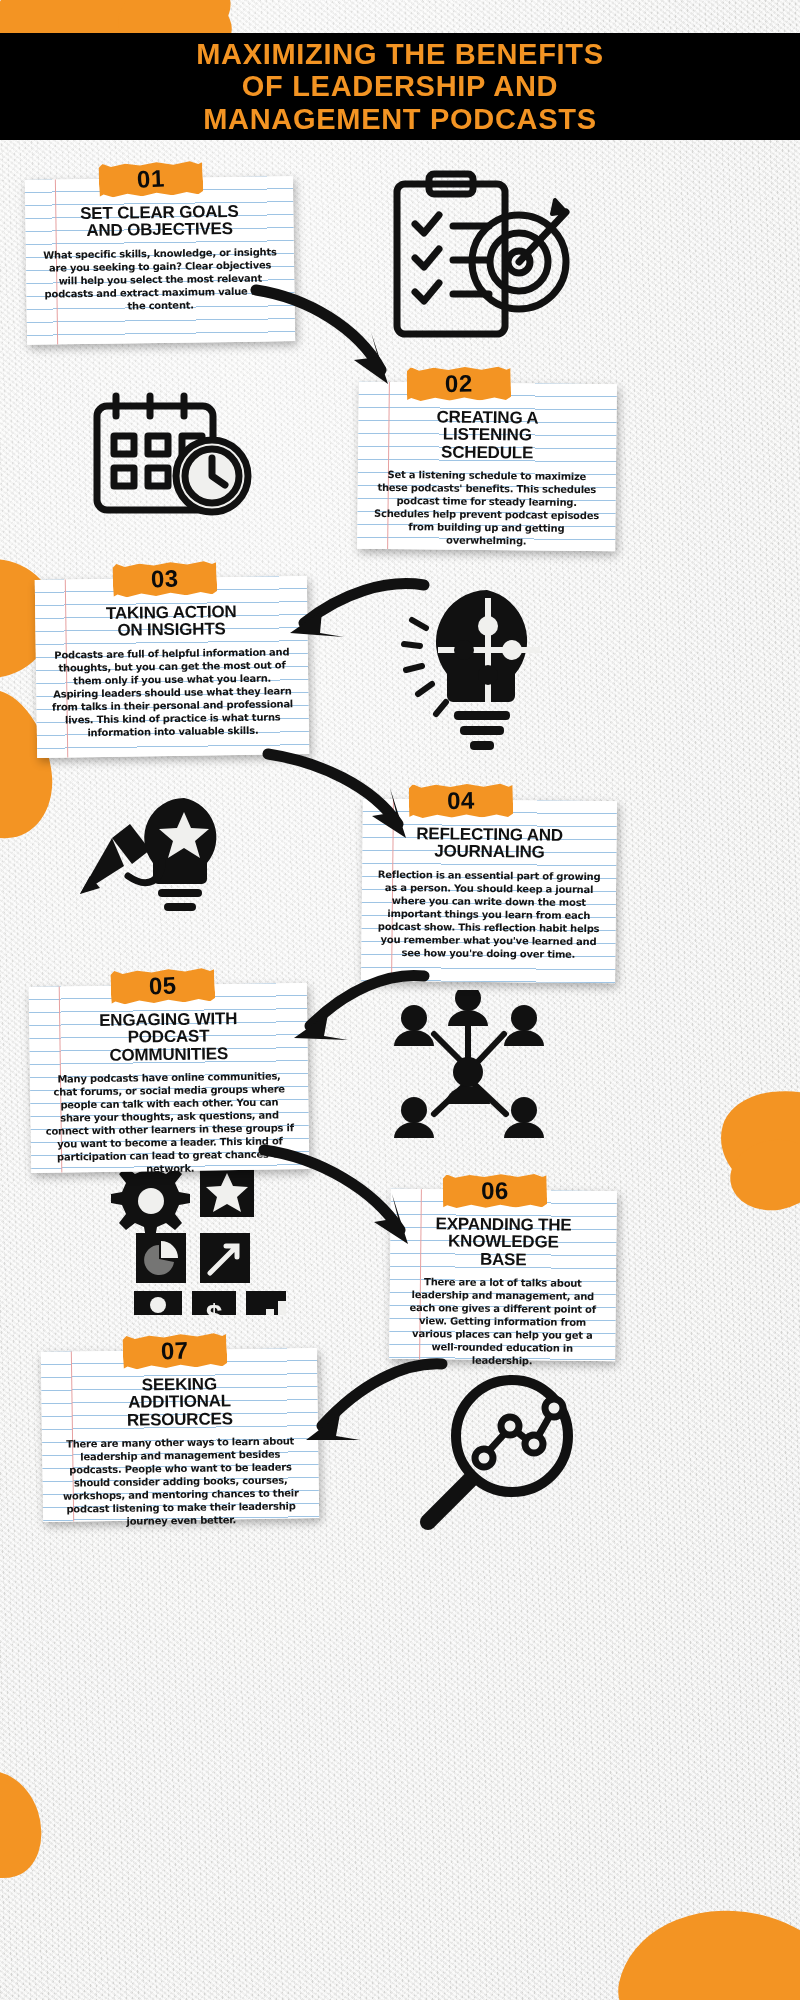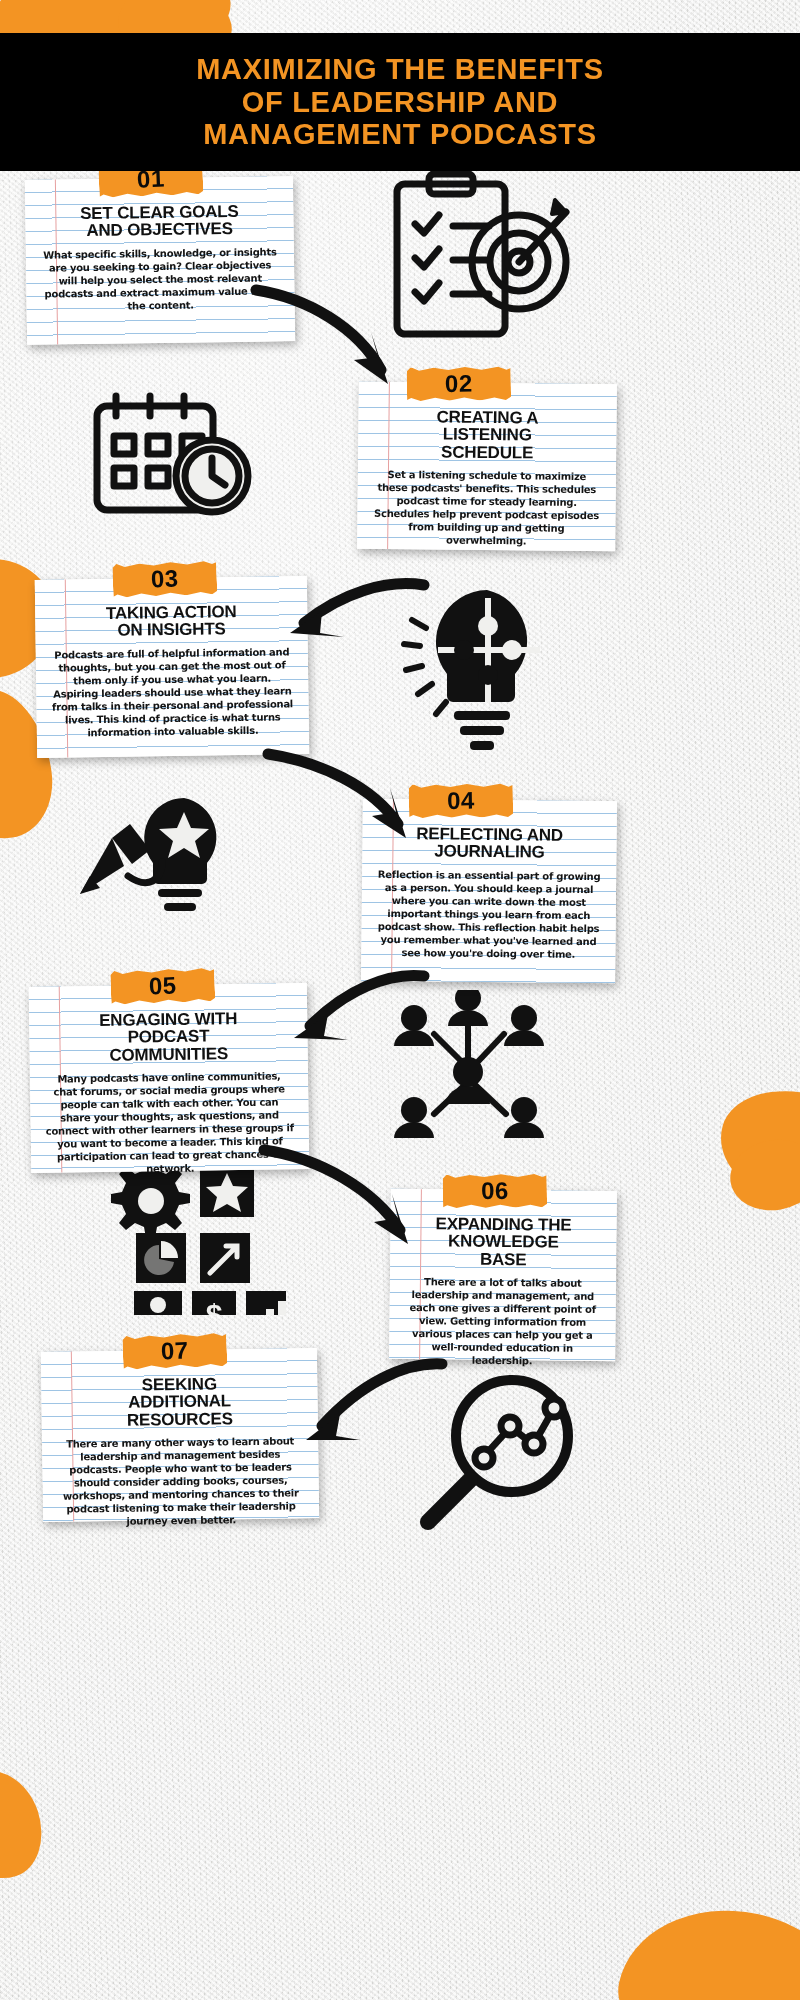--- a/index.html
+++ b/index.html
@@ -66,21 +66,21 @@
   .splash-b2 {
     bottom: 120px; left: -50px; width: 90px; height: 110px;
     border-radius: 50% 50% 45% 55% / 50% 50% 50% 50%;
     transform: rotate(-18deg);
   }
 
   
   #header-banner {
     position: absolute;
     top: 33px; left: 0;
-    width: 800px; height: 138px;
+    width: 800px; height: 107px;
     background: #000;
     display: flex;
     align-items: center;
     justify-content: center;
     z-index: 30;
   }
   #header-title {
     color: #f39423;
     font-size: 29px;
     font-weight: 900;

